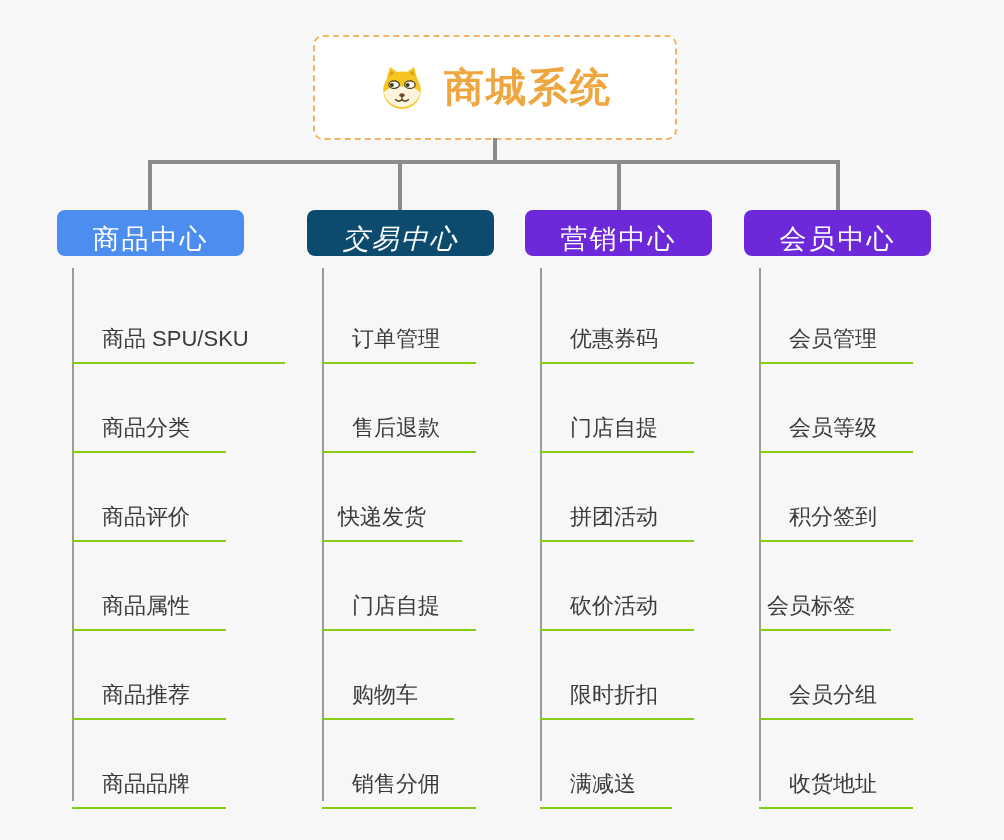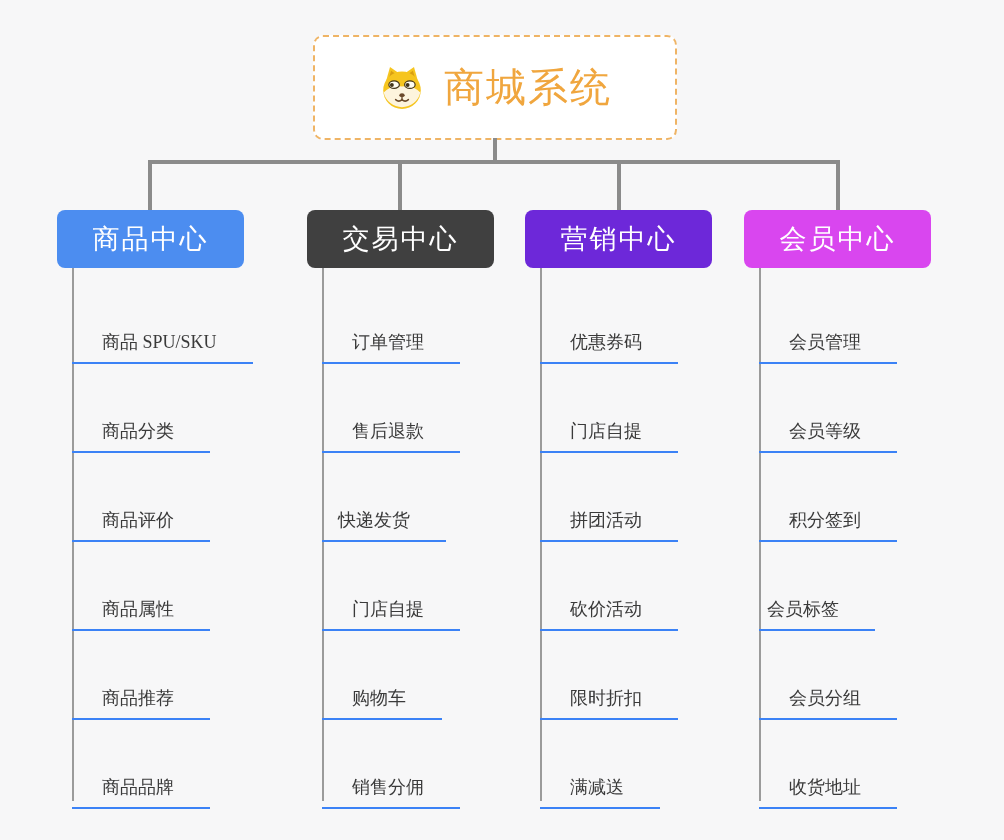--- a/index.html
+++ b/index.html
@@ -25,55 +25,54 @@
     border: 2px dashed #efb465;
     border-radius: 10px;
     box-sizing: border-box;
     display: flex;
     align-items: center;
     justify-content: center;
     gap: 18px;
   }
   .root-label {
     font-size: 40px;
-    font-weight: 400;
+    font-weight: 700;
     letter-spacing: 2px;
     color: #f0a63e;
     white-space: nowrap;
     text-align: right;
   }
   .root-icon { width: 48px; height: 48px; display: block; }
   
   .conn { position: absolute; background: #8b8b8b; }
   .spine { position: absolute; width: 2px; background: #9b9b9b; }
   
   .branch {
     position: absolute;
-    width: 187px; height: 58px;
+    width: 187px; height: 46px;
     border-radius: 8px;
     color: #ffffff;
     font-size: 27px;
     letter-spacing: 2px;
     line-height: 58px;
     text-align: center;
     white-space: nowrap;
   }
   
   .item {
     position: absolute;
     height: 44px;
     box-sizing: content-box;
-    border-bottom: 2px solid #3b82f6;
+    border-bottom: 2px solid #84cc16;
     display: flex;
     align-items: flex-end;
     padding: 0 36px 8px 30px;
-    font-size: 18px;
+    font-size: 22px;
     color: #3a3a3a;
     white-space: nowrap;
-    font-family: Liberation Serif, serif;
   }
 </style>
 </head>
 <body>
 
 <div id="canvas">
 
   <div class="root-node">
     <svg class="root-icon" viewBox="0 0 64 64" aria-hidden="true">
       <polygon points="11,22 16,4 29,13" fill="#f6c51f"></polygon>
@@ -103,39 +102,39 @@
       <div class="conn" style="left: 148px; top: 160px; width: 4px; height: 50px;"></div>
       <div class="branch" style="left: 57px; top: 210px; background: rgb(76, 141, 240);">商品中心</div>
       <div class="spine" style="left: 72px; top: 268px; height: 533px;"></div>
       <div class="item" style="left: 72px; top: 310px;">商品 SPU/SKU</div>
       <div class="item" style="left: 72px; top: 399px;">商品分类</div>
       <div class="item" style="left: 72px; top: 488px;">商品评价</div>
       <div class="item" style="left: 72px; top: 577px;">商品属性</div>
       <div class="item" style="left: 72px; top: 666px;">商品推荐</div>
       <div class="item" style="left: 72px; top: 755px;">商品品牌</div>
       <div class="conn" style="left: 398px; top: 160px; width: 4px; height: 50px;"></div>
-      <div class="branch" style="left: 307px; top: 210px; background: #404040;">交易中心</div>
+      <div class="branch" style="left: 307px; top: 210px; background: #0c4a6e; font-style: italic;">交易中心</div>
       <div class="spine" style="left: 322px; top: 268px; height: 533px;"></div>
       <div class="item" style="left: 322px; top: 310px;">订单管理</div>
       <div class="item" style="left: 322px; top: 399px;">售后退款</div>
       <div class="item" style="left: 322px; top: 488px; padding-left: 16px;">快递发货</div>
       <div class="item" style="left: 322px; top: 577px;">门店自提</div>
       <div class="item" style="left: 322px; top: 666px;">购物车</div>
       <div class="item" style="left: 322px; top: 755px;">销售分佣</div>
       <div class="conn" style="left: 617px; top: 160px; width: 4px; height: 50px;"></div>
       <div class="branch" style="left: 525px; top: 210px; background: #6d28d9;">营销中心</div>
       <div class="spine" style="left: 540px; top: 268px; height: 533px;"></div>
       <div class="item" style="left: 540px; top: 310px;">优惠券码</div>
       <div class="item" style="left: 540px; top: 399px;">门店自提</div>
       <div class="item" style="left: 540px; top: 488px;">拼团活动</div>
       <div class="item" style="left: 540px; top: 577px;">砍价活动</div>
       <div class="item" style="left: 540px; top: 666px;">限时折扣</div>
       <div class="item" style="left: 540px; top: 755px;">满减送</div>
       <div class="conn" style="left: 836px; top: 160px; width: 4px; height: 50px;"></div>
-      <div class="branch" style="left: 744px; top: 210px; background: #d946ef;">会员中心</div>
+      <div class="branch" style="left: 744px; top: 210px; background: #6d28d9;">会员中心</div>
       <div class="spine" style="left: 759px; top: 268px; height: 533px;"></div>
       <div class="item" style="left: 759px; top: 310px;">会员管理</div>
       <div class="item" style="left: 759px; top: 399px;">会员等级</div>
       <div class="item" style="left: 759px; top: 488px;">积分签到</div>
       <div class="item" style="left: 759px; top: 577px; padding-left: 8px;">会员标签</div>
       <div class="item" style="left: 759px; top: 666px;">会员分组</div>
       <div class="item" style="left: 759px; top: 755px;">收货地址</div>
     </div>
 </div>
 

